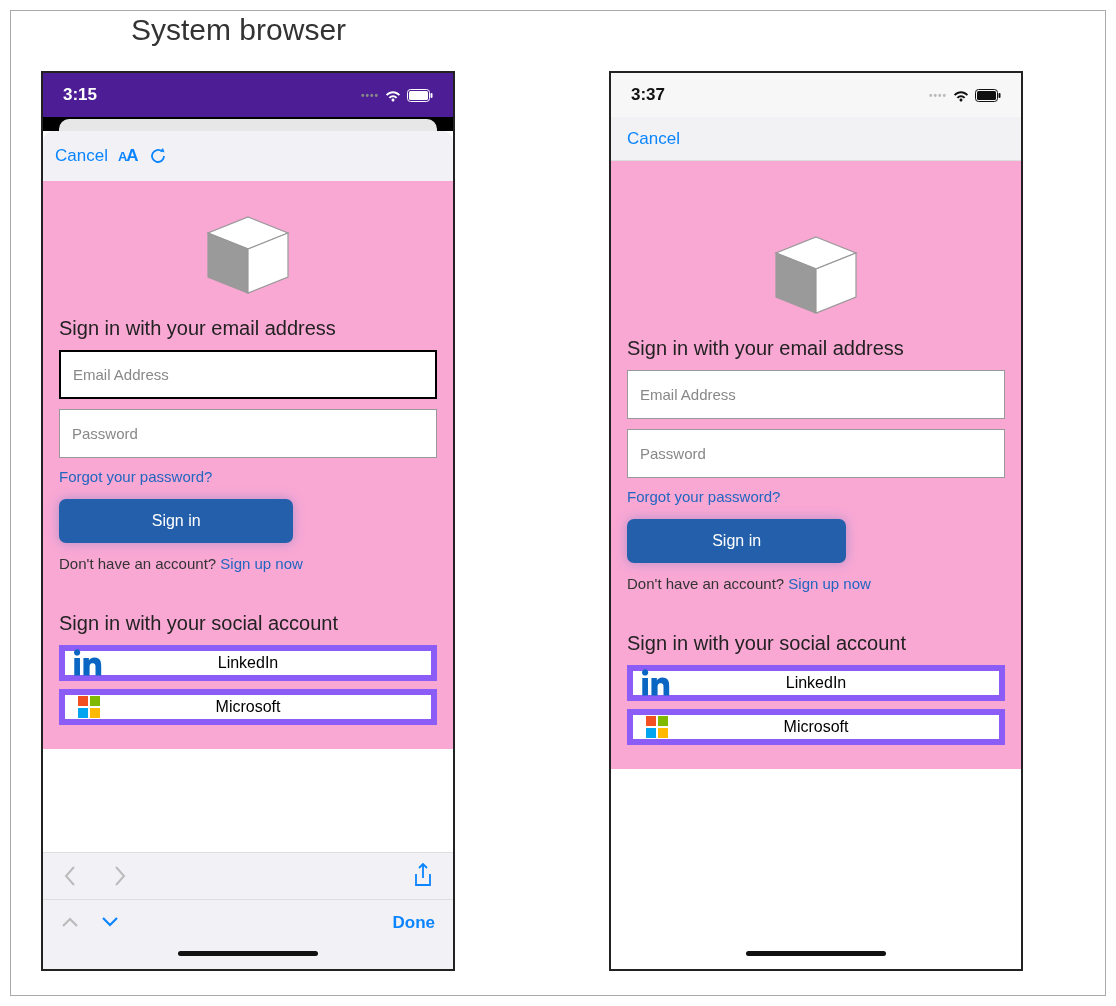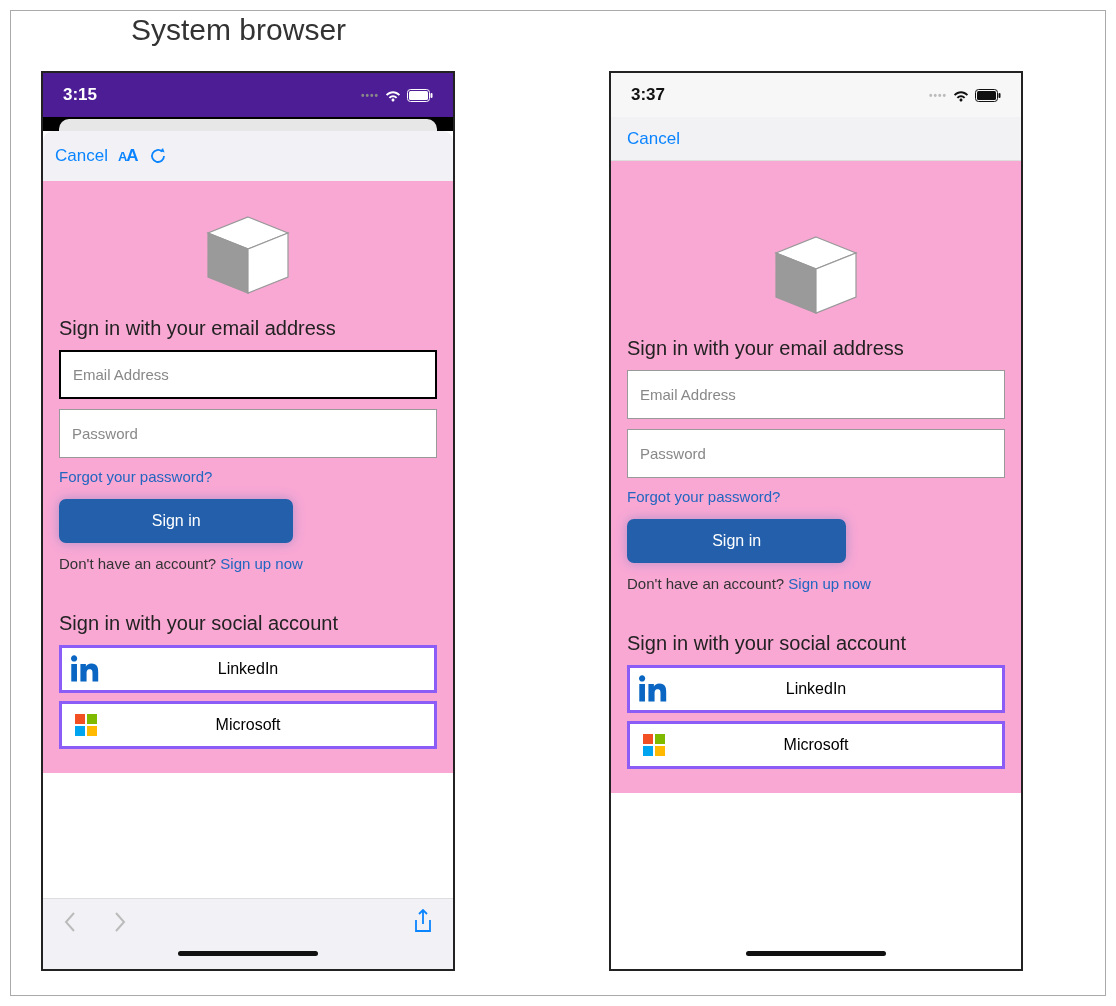--- a/index.html
+++ b/index.html
@@ -126,22 +126,22 @@
     border: none;
     font-size: 16px;
     border-radius: 7px;
     margin-bottom: 12px;
     box-shadow: 0 0 12px rgba(45,100,180,0.35);
   }
   .signup-row { font-size: 15px; color: #333; margin-bottom: 40px; }
   .signup-link { color: #2266c0; }
   .social-btn {
     width: 100%;
-    height: 48px;
-    border: 3px solid #8b5cf6;
+    height: 36px;
+    border: 6px solid #8b5cf6;
     background: #fff;
     display: flex;
     align-items: center;
     font-size: 16px;
     margin-bottom: 8px;
     position: relative;
     padding: 0;
   }
   .social-icon-slot {
     width: 48px;
@@ -268,20 +268,31 @@
               <path fill="none" stroke="#bbb" stroke-width="2" d="M11 2L3 11l8 9"></path>
             </svg>
           <svg width="14" height="22" viewBox="0 0 14 22">
               <path fill="none" stroke="#bbb" stroke-width="2" d="M3 2l8 9-8 9"></path>
             </svg>
         </div>
         <svg class="tb-share" width="20" height="26" viewBox="0 0 20 26">
             <path fill="none" stroke="#0a84ff" stroke-width="1.8" d="M10 1v14M6 5l4-4 4 4M3 11v11h14V11"></path>
           </svg>
       </div>
+      <div class="tb-row2">
+        <span>
+          <svg class="tb-chev-up" width="18" height="12" viewBox="0 0 18 12">
+              <path fill="none" stroke="#bbb" stroke-width="2.2" d="M2 10l7-7 7 7"></path>
+            </svg>
+          <svg class="tb-chev-down" width="18" height="12" viewBox="0 0 18 12">
+              <path fill="none" stroke="#0a84ff" stroke-width="2.2" d="M2 2l7 7 7-7"></path>
+            </svg>
+        </span>
+        <span class="tb-done">Done</span>
+      </div>
       <div class="home-indicator on-grey">
           <div class="bar"></div>
         </div>
     </div>
   </div>
 
   <div class="phone" style="left:598px; top:60px; height:900px;">
 
     <div class="status-bar light">
       <span>3:37</span>

